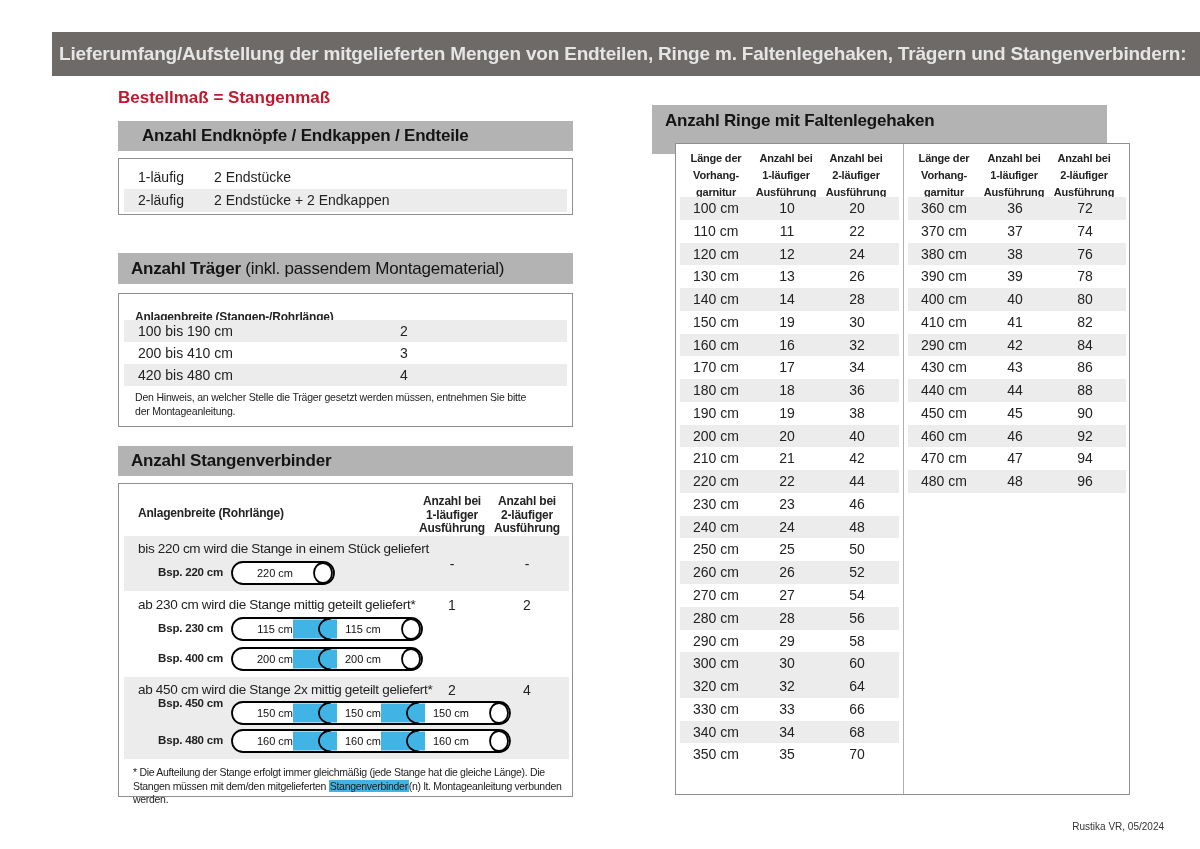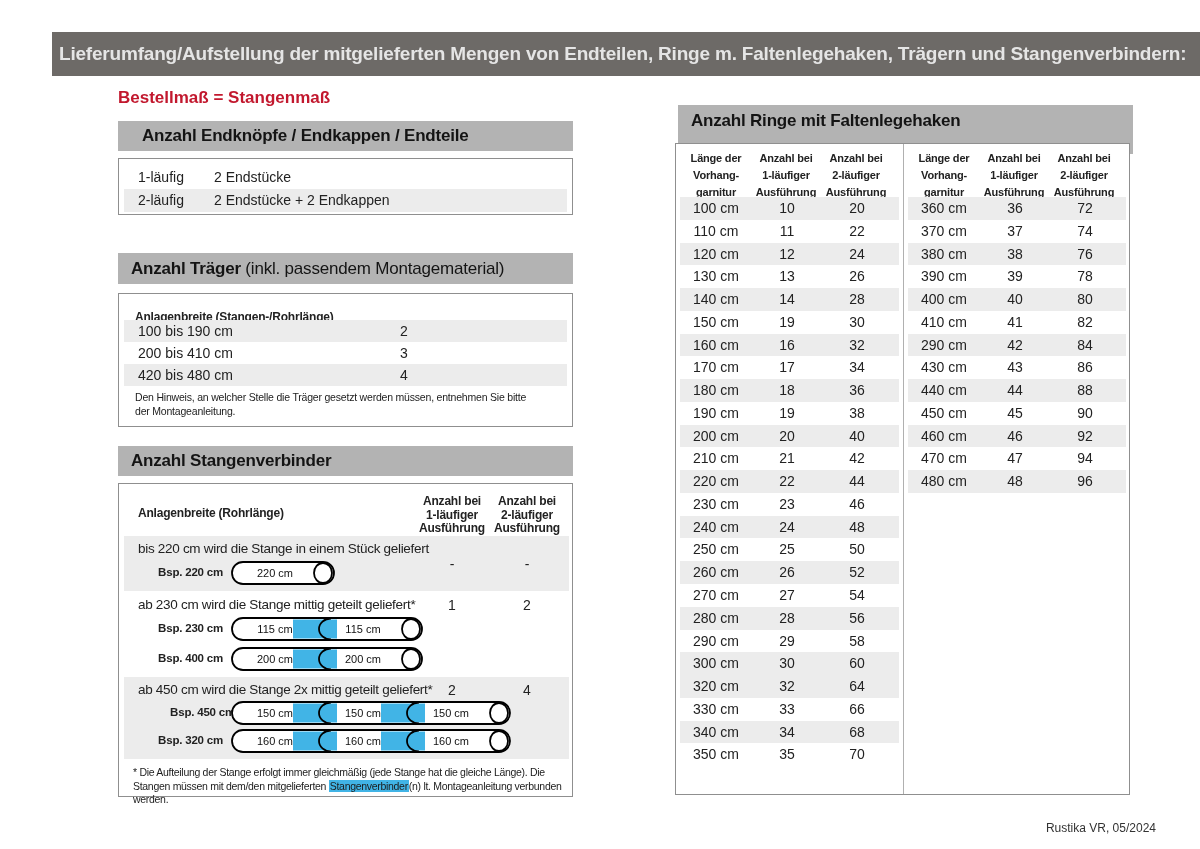--- a/index.html
+++ b/index.html
@@ -53,21 +53,21 @@
   .half{position:absolute;top:0;bottom:0;}
   .half-left{left:0;width:227px;}
   .half-right{left:227px;width:226px;border-left:1px solid #b0b0b0;}
   .ring-head{position:absolute;top:6px;width:80px;text-align:center;font-weight:bold;
              font-size:11px;line-height:17px;white-space:pre-line;letter-spacing:-0.2px;}
   .ring-rows{position:absolute;top:53px;left:4px;right:4px;}
   .ring-row{display:grid;grid-template-columns:72px 70px 70px;height:22.77px;
             line-height:22.77px;font-size:14px;}
   .ring-cell{text-align:center;}
 
-  .docfooter{position:absolute;top:821px;right:44px;font-size:12px;color:#333;}
+  .docfooter{position:absolute;top:821px;right:36px;font-size:10px;color:#333;}
 </style>
 </head>
 <body>
 
 <div class="page">
 
   <div class="topbar">Lieferumfang/Aufstellung der mitgelieferten Mengen von Endteilen, Ringe m. Faltenlegehaken, Trägern und Stangenverbindern:</div>
 
   <div class="rednote">Bestellmaß = Stangenmaß</div>
 
@@ -138,50 +138,50 @@
               <path d="M 100 1.5 A 12 10.5 0 0 0 100 22.5" fill="none" stroke="#000" stroke-width="1.8"></path>
               <ellipse cx="180" cy="12" rx="9" ry="10" fill="#fff" stroke="#000" stroke-width="1.8"></ellipse>
               <text x="44" y="16" text-anchor="middle" font-size="11" font-family="Liberation Sans, sans-serif" fill="#111">200 cm</text>
               <text x="132" y="16" text-anchor="middle" font-size="11" font-family="Liberation Sans, sans-serif" fill="#111">200 cm</text>
             </svg></div>
         </div>
         <div class="vgroup shade" style="top: 193px; height: 82px;">
           <span class="v-text" style="top: 5px;">ab 450 cm wird die Stange 2x mittig geteilt geliefert*</span>
           <span class="v-count" style="left: 293px; top: 5px;">2</span>
           <span class="v-count" style="left: 368px; top: 5px;">4</span>
-          <span class="rod-label" style="top: 29px; padding-left: 12px;">Bsp. 450 cm</span>
+          <span class="rod-label" style="top: 20px;">Bsp. 450 cm</span>
           <div class="rod" style="top: 24px;"><svg width="280" height="24" xmlns="http://www.w3.org/2000/svg">
               <rect x="1" y="1" width="278" height="22" rx="11" fill="#fff" stroke="#000" stroke-width="1.8"></rect>
               <rect x="62" y="2.5" width="44" height="19" fill="#41b4e6"></rect>
               <path d="M 100 1.5 A 12 10.5 0 0 0 100 22.5" fill="none" stroke="#000" stroke-width="1.8"></path>
               <rect x="150" y="2.5" width="44" height="19" fill="#41b4e6"></rect>
               <path d="M 188 1.5 A 12 10.5 0 0 0 188 22.5" fill="none" stroke="#000" stroke-width="1.8"></path>
               <ellipse cx="268" cy="12" rx="9" ry="10" fill="#fff" stroke="#000" stroke-width="1.8"></ellipse>
               <text x="44" y="16" text-anchor="middle" font-size="11" font-family="Liberation Sans, sans-serif" fill="#111">150 cm</text>
               <text x="132" y="16" text-anchor="middle" font-size="11" font-family="Liberation Sans, sans-serif" fill="#111">150 cm</text>
               <text x="220" y="16" text-anchor="middle" font-size="11" font-family="Liberation Sans, sans-serif" fill="#111">150 cm</text>
             </svg></div>
-          <span class="rod-label" style="top: 57px;">Bsp. 320 cm</span>
+          <span class="rod-label" style="top: 57px;">Bsp. 480 cm</span>
           <div class="rod" style="top: 52px;"><svg width="280" height="24" xmlns="http://www.w3.org/2000/svg">
               <rect x="1" y="1" width="278" height="22" rx="11" fill="#fff" stroke="#000" stroke-width="1.8"></rect>
               <rect x="62" y="2.5" width="44" height="19" fill="#41b4e6"></rect>
               <path d="M 100 1.5 A 12 10.5 0 0 0 100 22.5" fill="none" stroke="#000" stroke-width="1.8"></path>
               <rect x="150" y="2.5" width="44" height="19" fill="#41b4e6"></rect>
               <path d="M 188 1.5 A 12 10.5 0 0 0 188 22.5" fill="none" stroke="#000" stroke-width="1.8"></path>
               <ellipse cx="268" cy="12" rx="9" ry="10" fill="#fff" stroke="#000" stroke-width="1.8"></ellipse>
               <text x="44" y="16" text-anchor="middle" font-size="11" font-family="Liberation Sans, sans-serif" fill="#111">160 cm</text>
               <text x="132" y="16" text-anchor="middle" font-size="11" font-family="Liberation Sans, sans-serif" fill="#111">160 cm</text>
               <text x="220" y="16" text-anchor="middle" font-size="11" font-family="Liberation Sans, sans-serif" fill="#111">160 cm</text>
             </svg></div>
         </div>
       </div>
     <div class="v-foot"><span>* Die Aufteilung der Stange erfolgt immer gleichmäßig (jede Stange hat die gleiche Länge). Die Stangen müssen mit dem/den mitgelieferten </span><span class="hl">Stangenverbinder</span><span>(n) lt. Montageanleitung verbunden werden.</span></div>
   </div>
 
-  <div class="sec" style="left:678px;top:105px;height:49px;line-height:31px;">Anzahl Ringe mit Faltenlegehaken</div>
+  <div class="sec" style="left:652px;top:105px;height:49px;line-height:31px;">Anzahl Ringe mit Faltenlegehaken</div>
 
   <div class="box" style="left:675px;top:143px;height:652px;">
     <div class="half half-left">
       <span class="ring-head" style="left: 0px;">Länge der
 Vorhang-
 garnitur</span>
         <span class="ring-head" style="left: 70px;">Anzahl bei
 1-läufiger
 Ausführung</span>
         <span class="ring-head" style="left: 140px;">Anzahl bei

